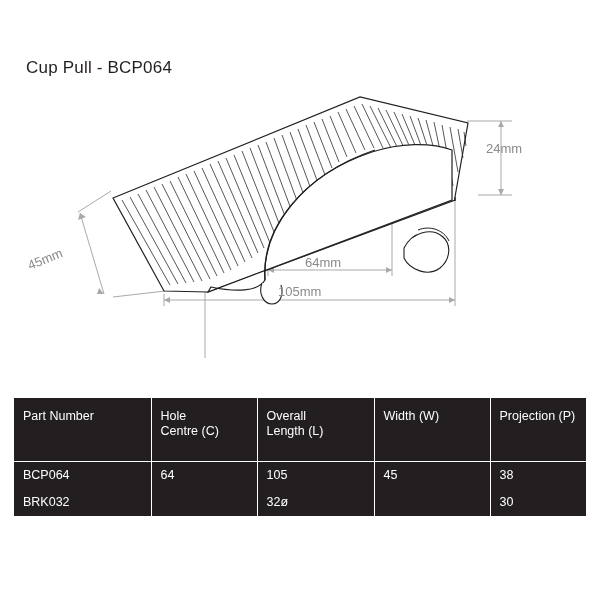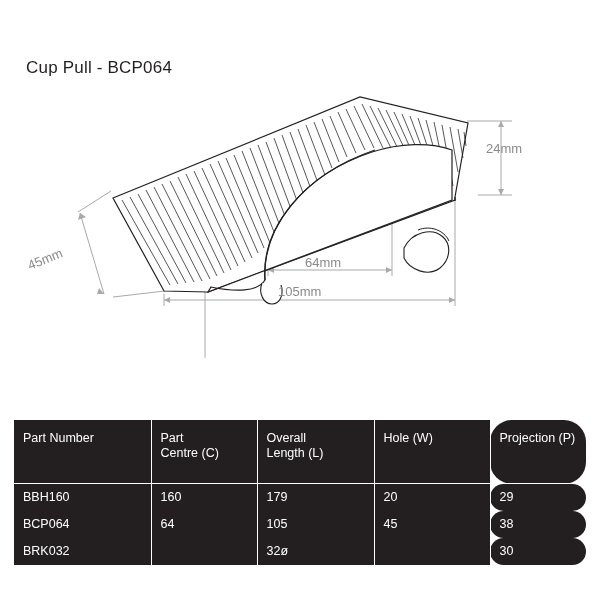--- a/index.html
+++ b/index.html
@@ -31,39 +31,38 @@
   #drawing {
     position: absolute;
     left: 0;
     top: 80px;
     width: 600px;
     height: 310px;
   }
   #spec-table {
     position: absolute;
     left: 14px;
-    top: 420px;
+    top: 398px;
     width: 572px;
     border-collapse: collapse;
     table-layout: fixed;
     font-size: 12.5px;
   }
   #spec-table th, #spec-table td {
     background: #231f20;
     color: #ffffff;
     text-align: left;
     vertical-align: top;
     font-weight: normal;
     padding: 8px 9px 8px 9px;
     border-right: 1px solid #ffffff;
     line-height: 15px;
   }
   #spec-table th:last-child, #spec-table td:last-child {
     border-right: none;
-    border-radius: 22px;
   }
   #spec-table thead th {
     height: 44px;
     padding-top: 11px;
   }
   #spec-table thead tr {
     border-bottom: 1px solid #ffffff;
   }
   #spec-table tbody td {
     height: 14px;
@@ -187,43 +186,36 @@
       <col style="width:117px">
       <col style="width:116px">
       <col style="width:96px">
     </colgroup>
     <thead>
       <tr>
         <th>
           <span>Part Number</span>
         </th>
         <th>
-          <span>Part</span><br>
+          <span>Hole</span><br>
           <span>Centre (C)</span>
         </th>
         <th>
           <span>Overall</span><br>
           <span>Length (L)</span>
         </th>
         <th>
-          <span>Hole (W)</span>
+          <span>Width (W)</span>
         </th>
         <th>
           <span>Projection (P)</span>
         </th>
       </tr>
     </thead>
     <tbody>
-      <tr>
-        <td>BBH160</td>
-        <td>160</td>
-        <td>179</td>
-        <td>20</td>
-        <td>29</td>
-      </tr>
       <tr>
         <td>BCP064</td>
         <td>64</td>
         <td>105</td>
         <td>45</td>
         <td>38</td>
       </tr>
       <tr>
         <td>BRK032</td>
         <td></td>

